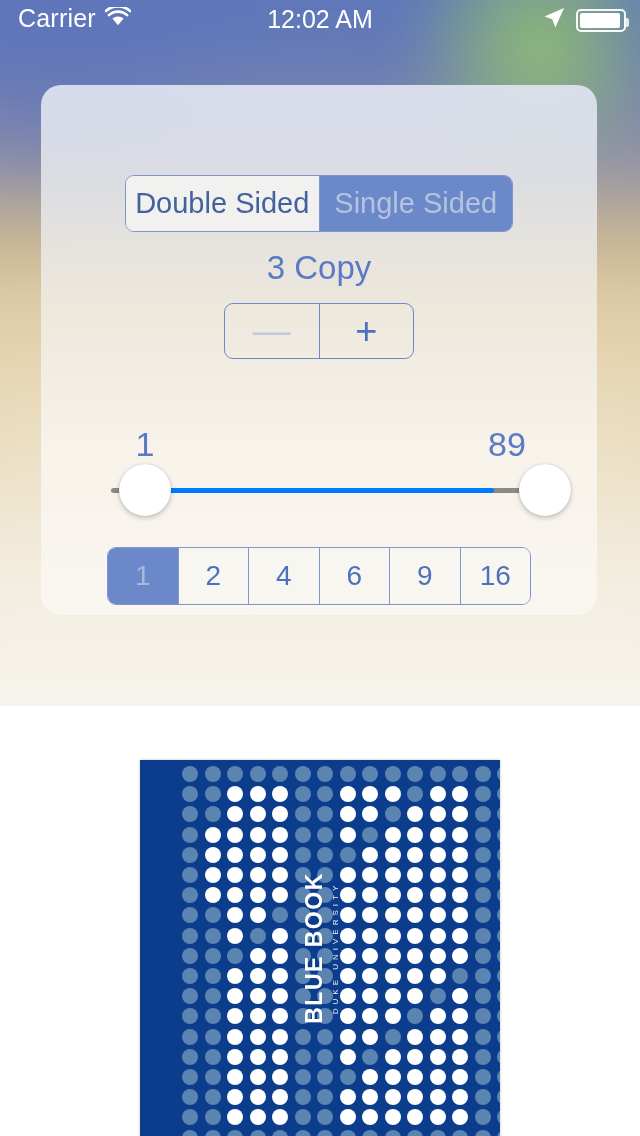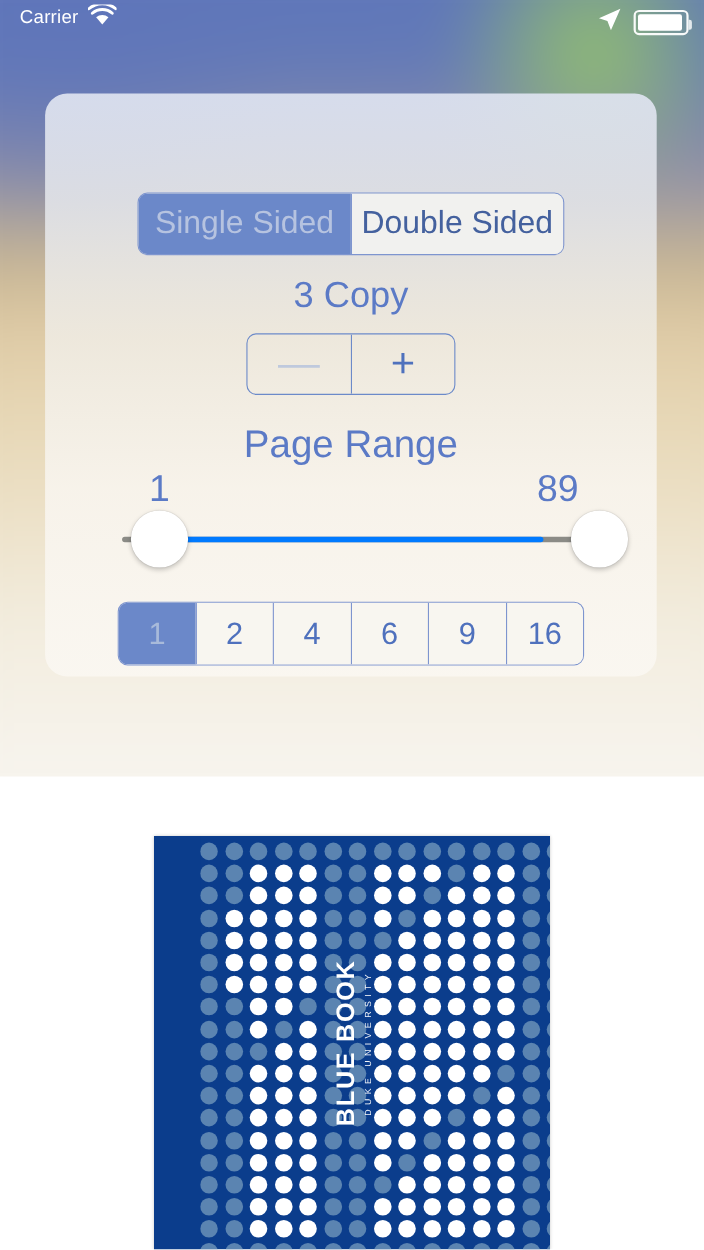--- a/index.html
+++ b/index.html
@@ -45,21 +45,21 @@
   #statusbar {
     position: absolute; left: 0; top: 0;
     width: 640px; height: 40px;
     color: #ffffff;
     z-index: 30;
   }
   #statusbar .sb-left {
     position: absolute; left: 18px; top: 4px;
     display: flex; align-items: center; gap: 9px;
   }
-  #statusbar .carrier { font-size: 17px; letter-spacing: 0.2px; }
+  #statusbar .carrier { font-size: 25px; letter-spacing: 0.2px; }
   #statusbar .clock {
     position: absolute; left: 0; right: 0; top: 5px;
     text-align: center; font-size: 25px; font-weight: 400;
   }
   #statusbar .sb-right {
     position: absolute; right: 14px; top: 7px;
     display: flex; align-items: center; gap: 11px;
   }
   .wifi-icon { display: block; }
   .loc-icon { display: block; }
@@ -261,56 +261,56 @@
     <div class="sb-left">
       <span class="carrier">Carrier</span>
       <span class="wifi-icon">
         <svg width="26" height="19" viewBox="0 0 26 19">
           <path d="M13 18.2 L7.4 11.6 a8.6 8.6 0 0 1 11.2 0 Z" fill="#fff"></path>
           <path d="M3.9 8.1 a13.6 13.6 0 0 1 18.2 0" stroke="#fff" stroke-width="2.6" fill="none" stroke-linecap="round"></path>
           <path d="M0.8 4.0 a18.5 18.5 0 0 1 24.4 0" stroke="#fff" stroke-width="2.6" fill="none" stroke-linecap="round"></path>
         </svg>
       </span>
     </div>
+    <div class="clock">12:02 AM</div>
     <div class="sb-right">
       <span class="loc-icon">
         <svg width="22" height="22" viewBox="0 0 22 22">
           <path d="M21 1 L1.5 9.6 L9.2 12.2 L12.4 20.6 Z" fill="#fff"></path>
         </svg>
       </span>
       <span class="battery">
         <span class="fill"></span>
       </span>
     </div>
   </div>
 
   <div id="card">
 
 
     <div class="seg-sided">
+      <div class="seg">
+        <span>Double Sided</span>
+      </div>
       <div class="seg sel">
         <span>Single Sided</span>
-      </div>
-      <div class="seg">
-        <span>Double Sided</span>
       </div>
     </div>
 
     <div class="copies-label">3 Copy</div>
 
     <div class="stepper">
       <div class="btn disabled">
         <span>—</span>
       </div>
       <div class="btn">
         <span>+</span>
       </div>
     </div>
 
-    <div class="range-title">Page Range</div>
 
     <div class="slider">
       <span class="lbl lo">1</span>
       <span class="lbl hi">89</span>
       <div class="track-bg"></div>
       <div class="track-fill"></div>
       <div class="handle lo"></div>
       <div class="handle hi"></div>
     </div>
 

